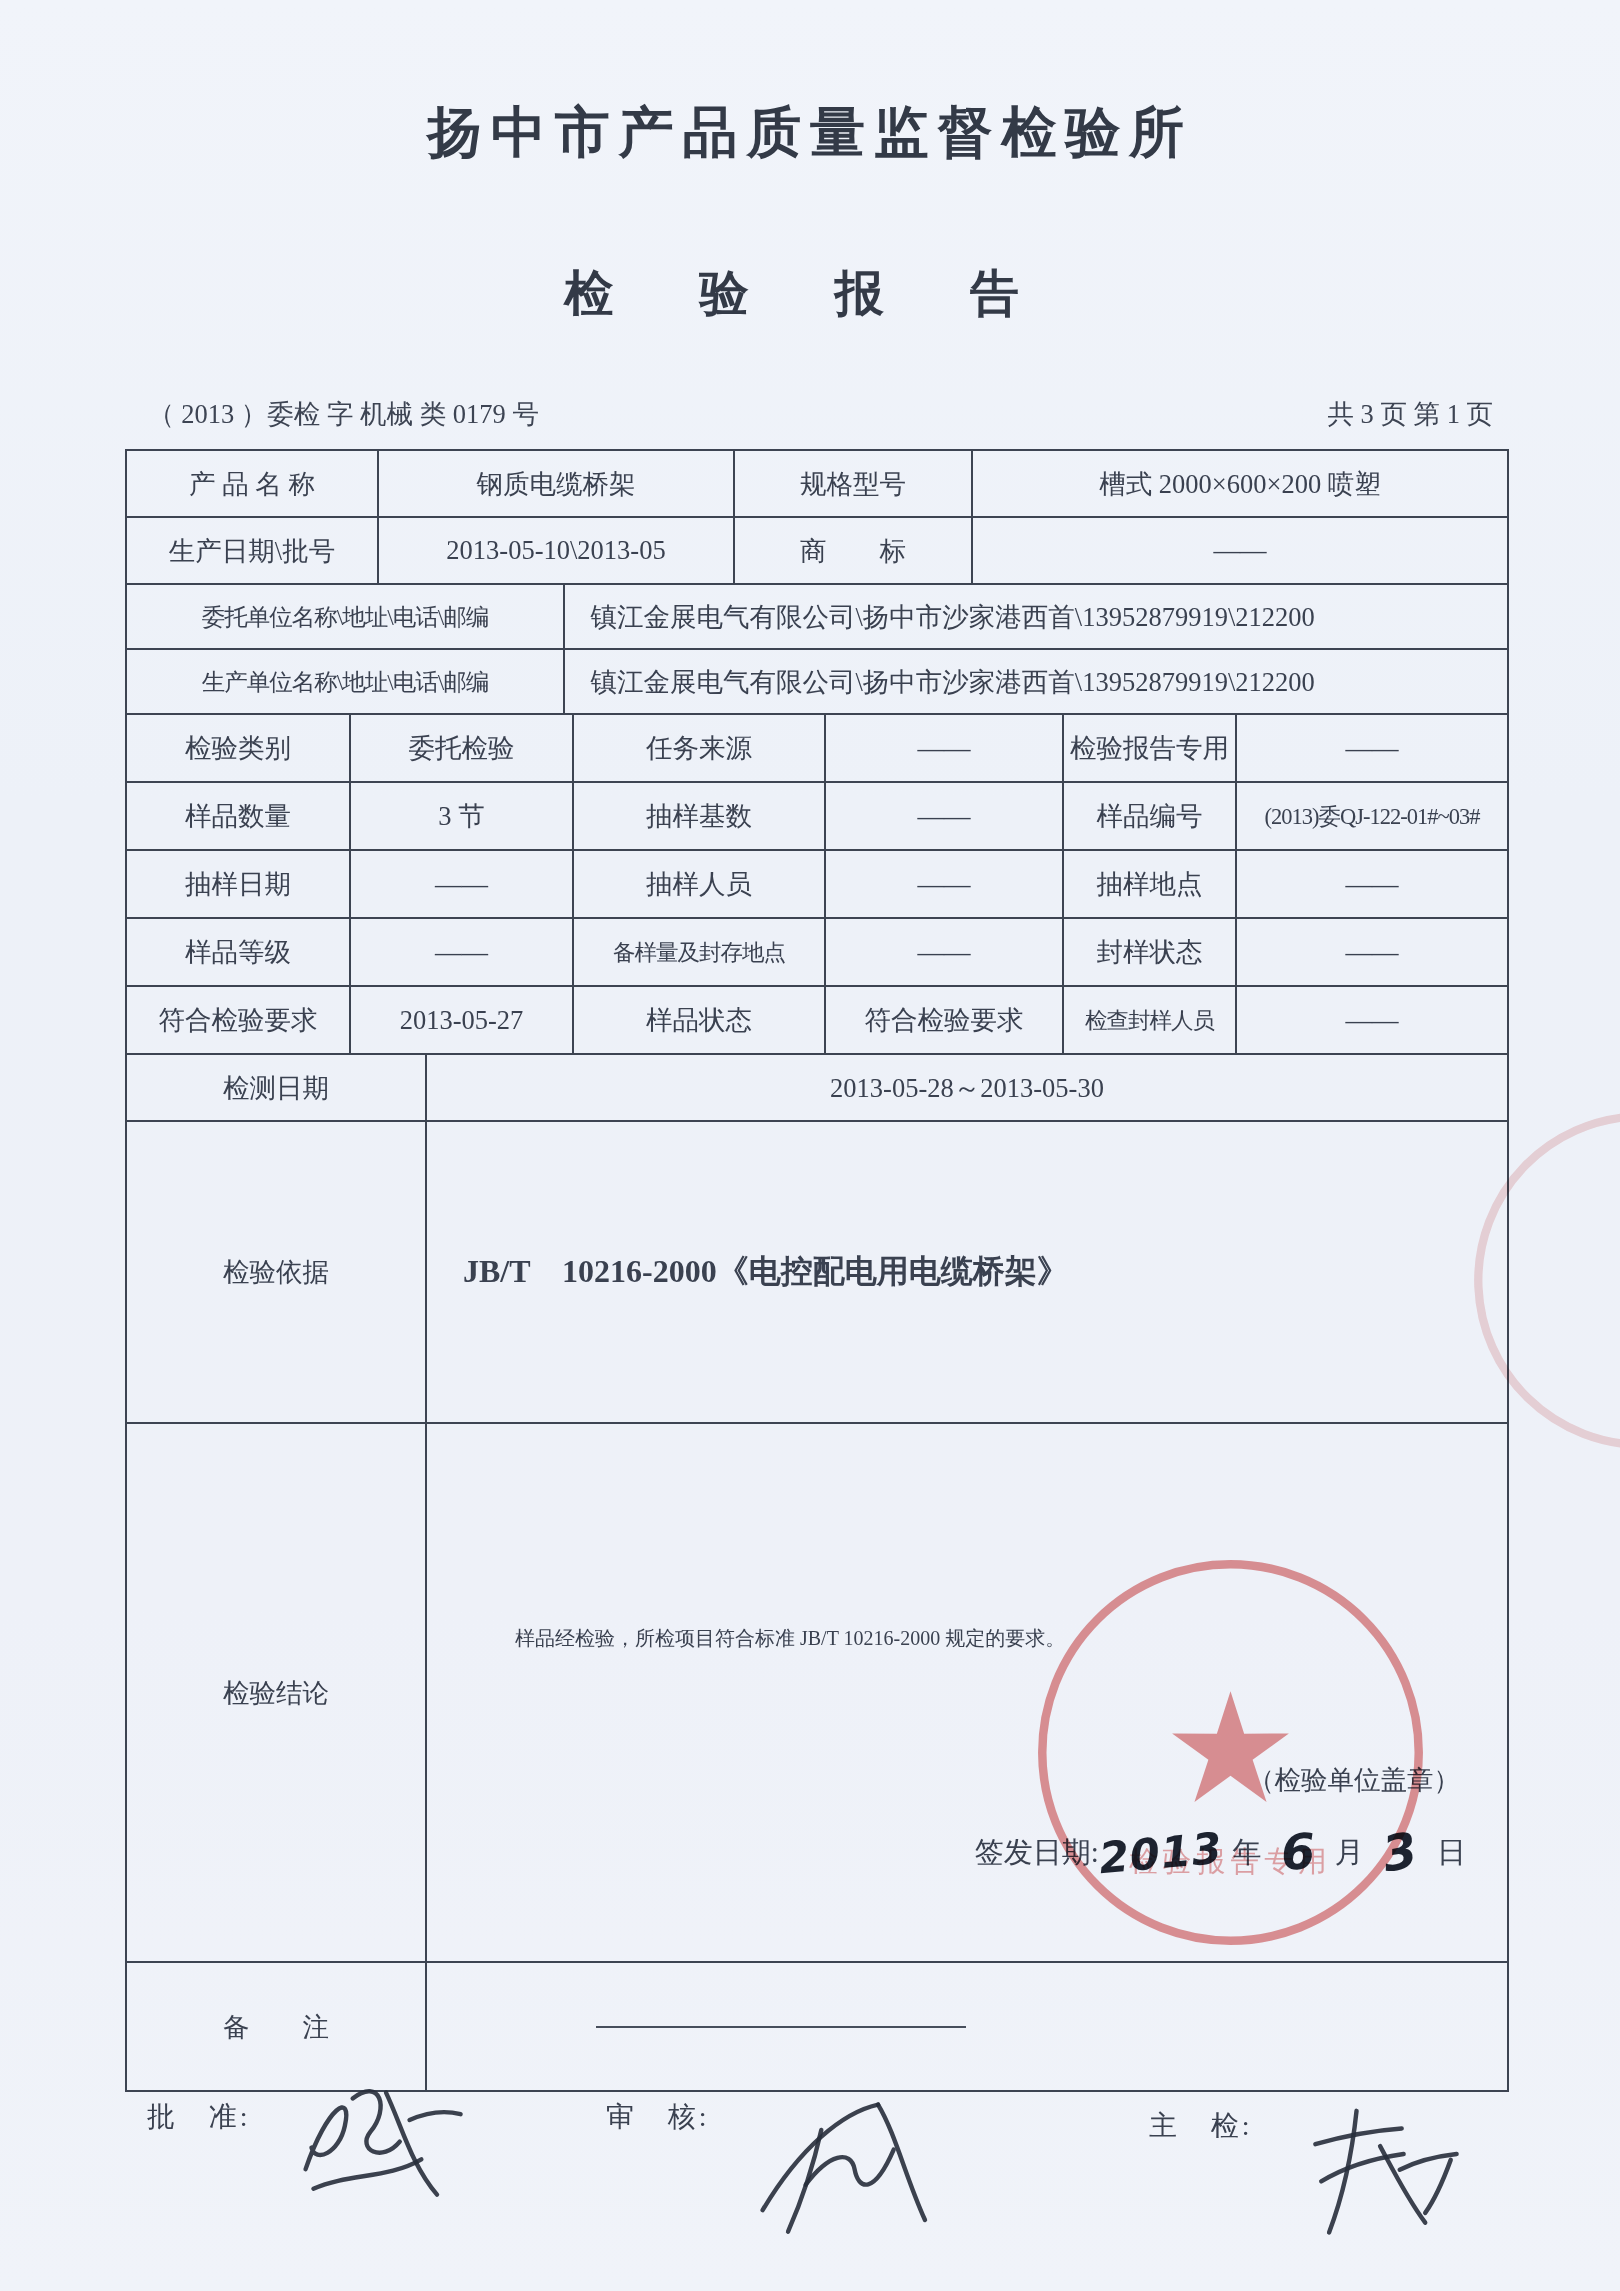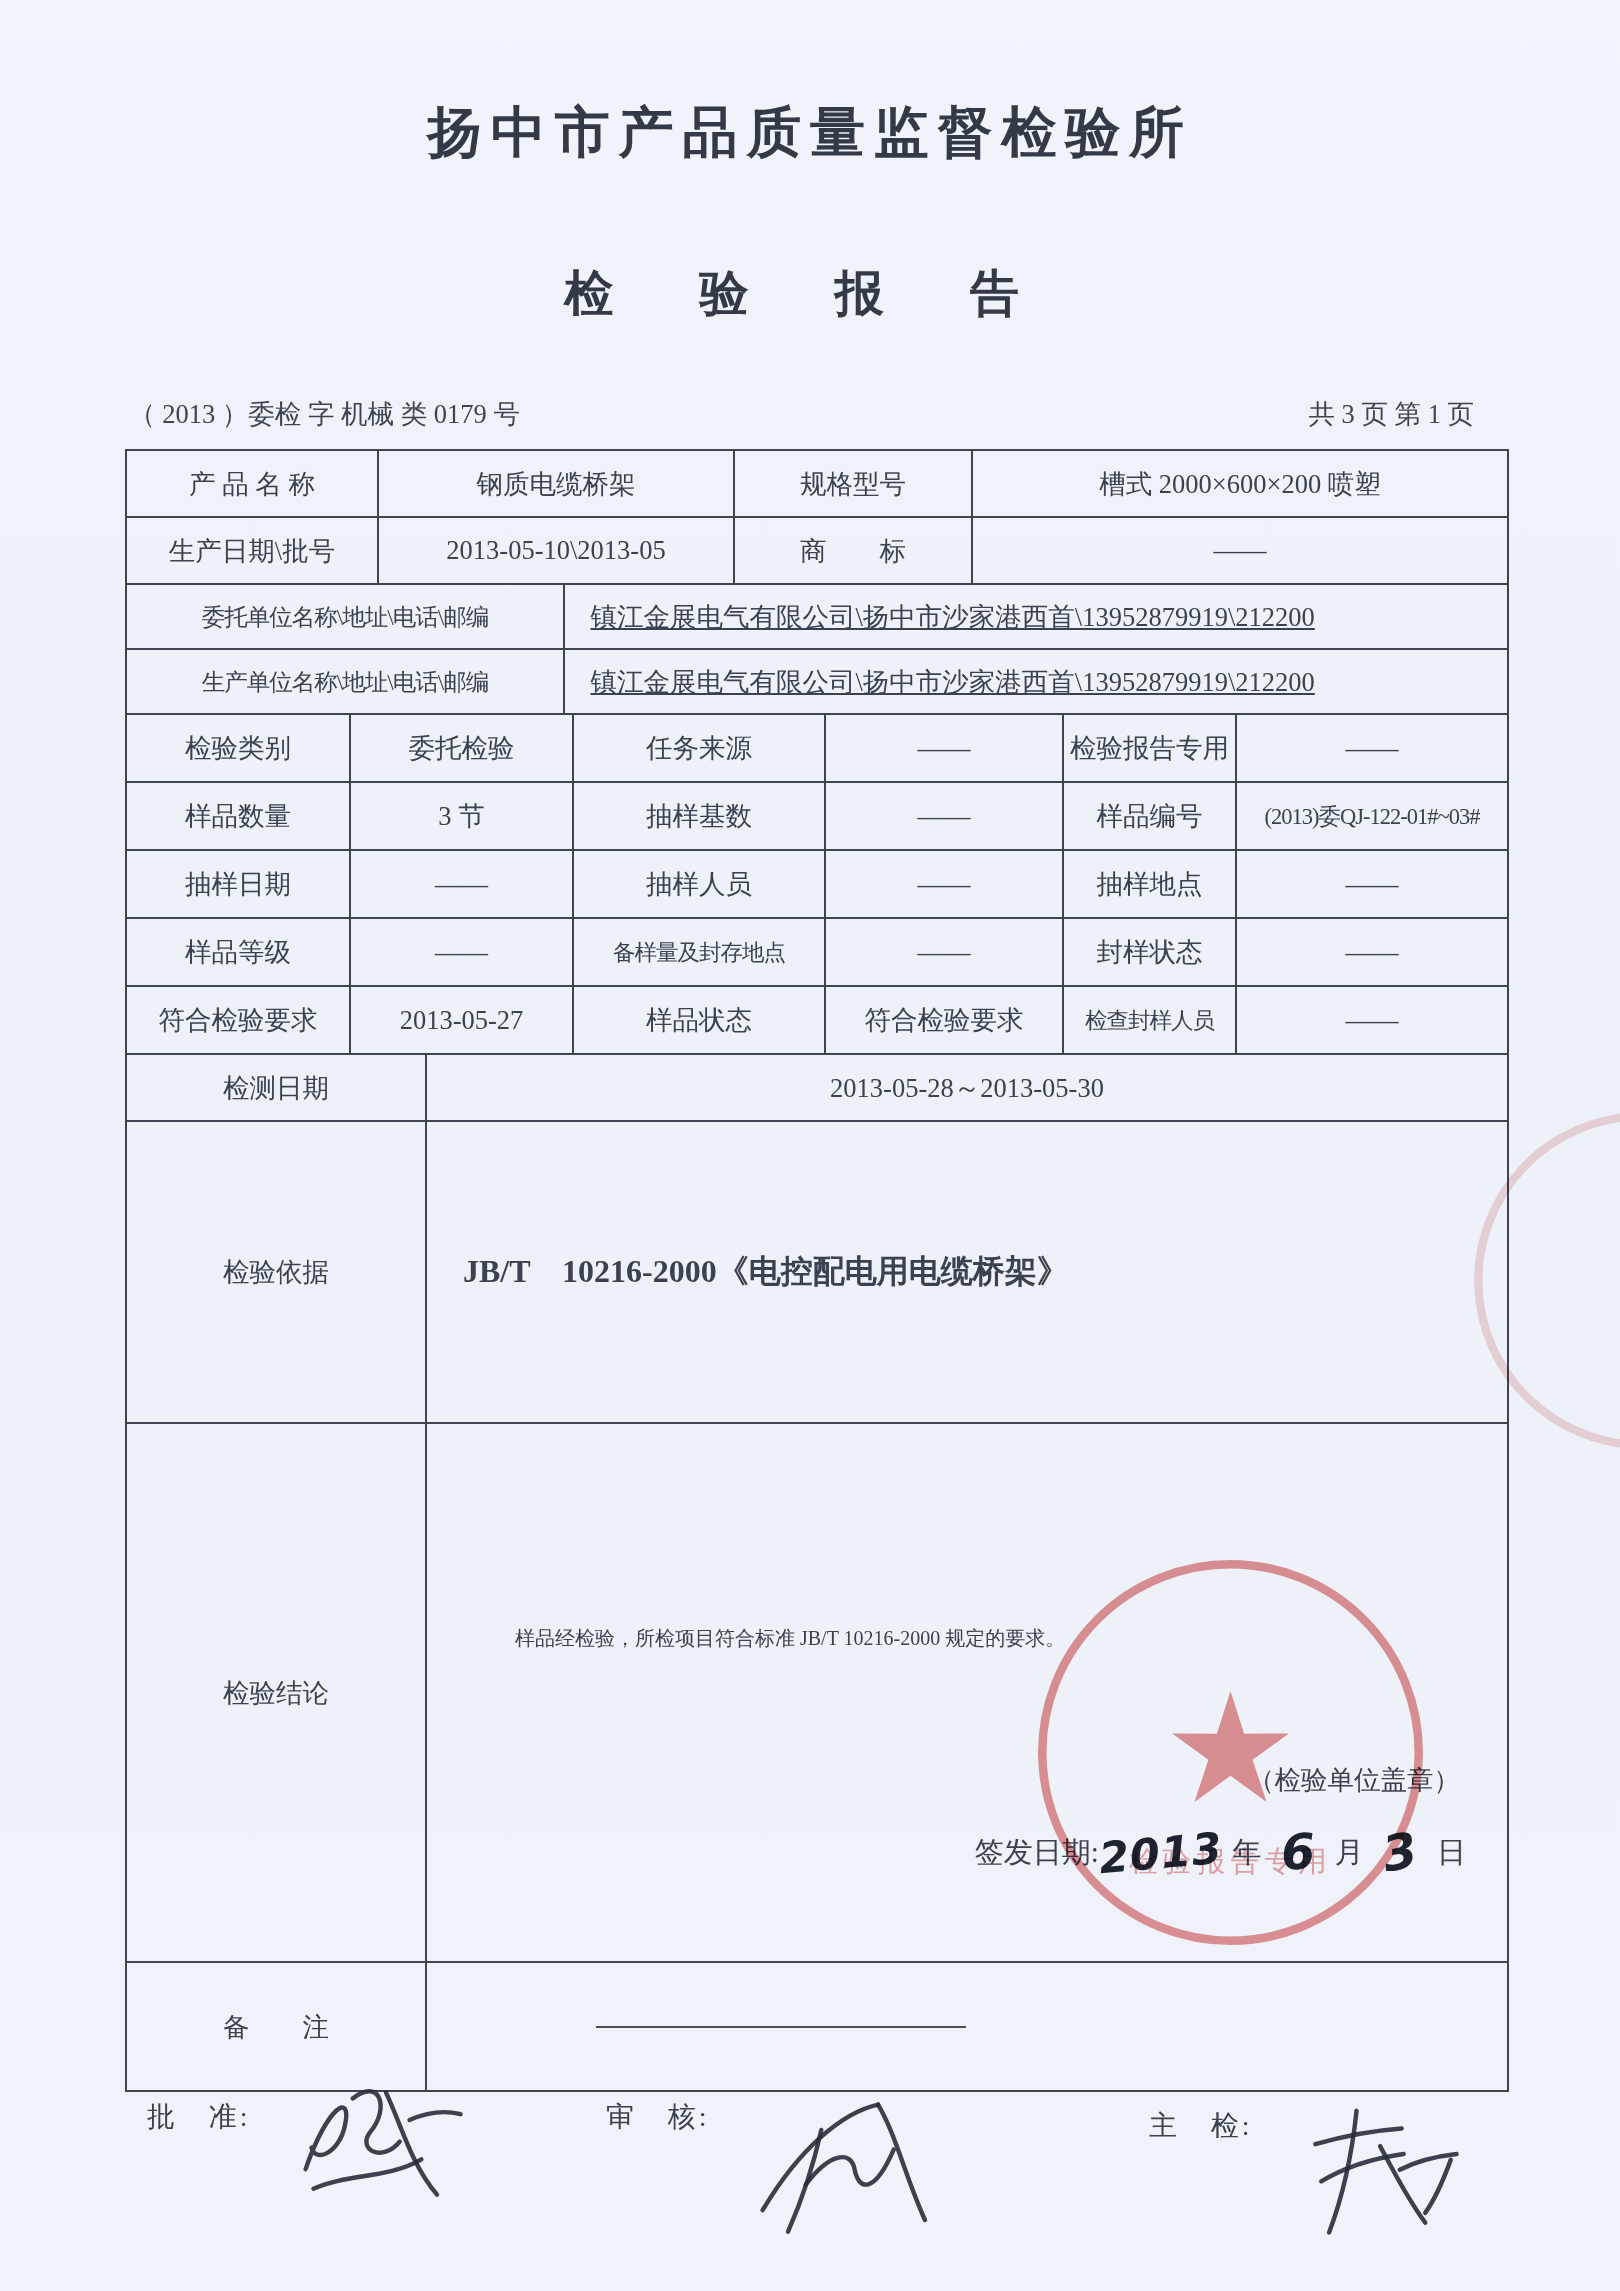--- a/index.html
+++ b/index.html
@@ -3,29 +3,29 @@
 <meta charset="utf-8">
 <style>
   html,body{margin:0;padding:0;background:#dfe3ea;}
   .page{position:relative;width:1620px;height:2292px;overflow:hidden;
         background:linear-gradient(180deg,#f1f4fa 0%,#edf1f8 35%,#eef1f8 70%,#f0f3f9 100%);
         font-family:"Liberation Serif",serif;color:#3a4150;}
   .org-title{position:absolute;top:96px;left:0;width:100%;text-align:center;
              font-size:55px;font-weight:bold;letter-spacing:8.8px;color:#333a47;}
   .report-title{position:absolute;top:261px;left:0;width:100%;text-align:center;
              font-size:49px;font-weight:bold;letter-spacing:37px;color:#333a47;}
-  .meta-row{position:absolute;top:396px;left:129px;width:1345px;display:flex;
+  .meta-row{position:absolute;top:396px;left:148px;width:1345px;display:flex;
             justify-content:space-between;font-size:26.5px;color:#3d4453;font-family:Liberation Serif, serif;}
   .tbl{position:absolute;left:125px;top:449px;width:1384px;border:2.9px solid #3d4452;box-sizing:border-box;}
   .r{display:flex;border-bottom:2px solid #3d4452;}
   .r:last-child{border-bottom:none;}
   .c{display:flex;align-items:center;justify-content:center;text-align:center;
      border-right:2px solid #3d4452;font-size:26.5px;box-sizing:border-box;overflow:hidden;}
   .c:last-child{border-right:none;}
-  .left{justify-content:flex-start;text-align:left;padding-left:25.5px;text-decoration:underline;}
+  .left{justify-content:flex-start;text-align:left;padding-left:25.5px;}
   .hA{height:65px}.hB{height:63px}.hC{height:66px}
   .hBasis{height:300px}.hConcl{height:537px}.hRem{height:127px}
   .cA1{width:252px}.cA2{width:356px}.cA3{width:238px}.cA4{flex:1}
   .cB1{width:438px}.cB2{flex:1}
   .cC1{width:224px}.cC2{width:223px}.cC3{width:252px}.cC4{width:238px}.cC5{width:173px}.cC6{flex:1}
   .cD1{width:300px}.cD2{flex:1}
   .small{font-size:22.5px;letter-spacing:-1px;}
   .smaller{font-size:23.5px;letter-spacing:-1px;}
   .basis-val{justify-content:flex-start;text-align:left;padding-left:36px;font-size:32px;font-weight:bold;}
   .concl-cell{position:relative;display:block;}

